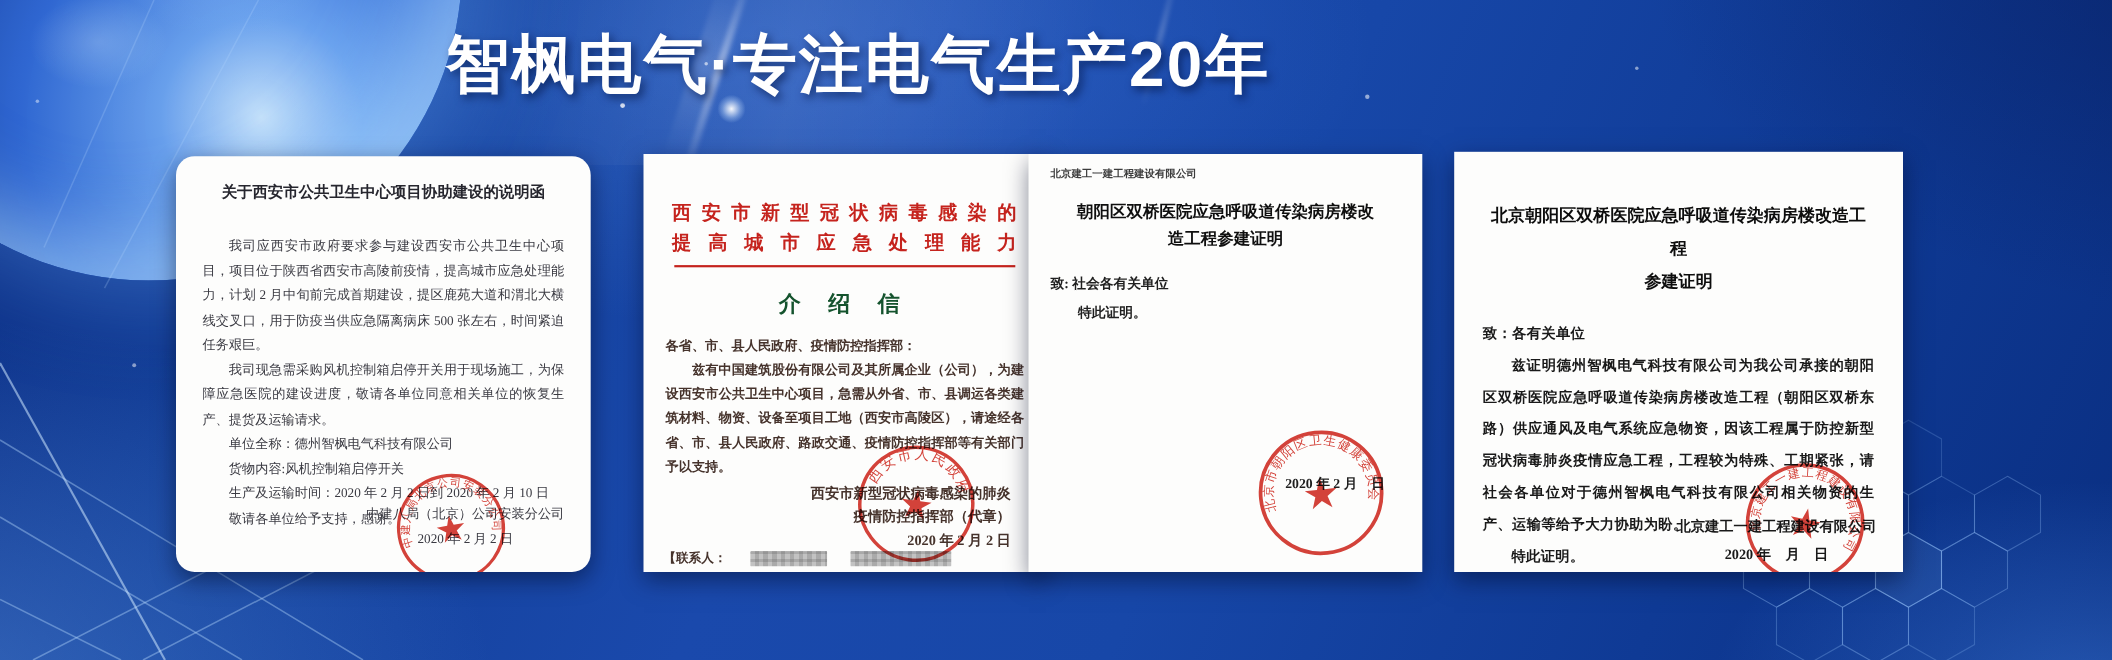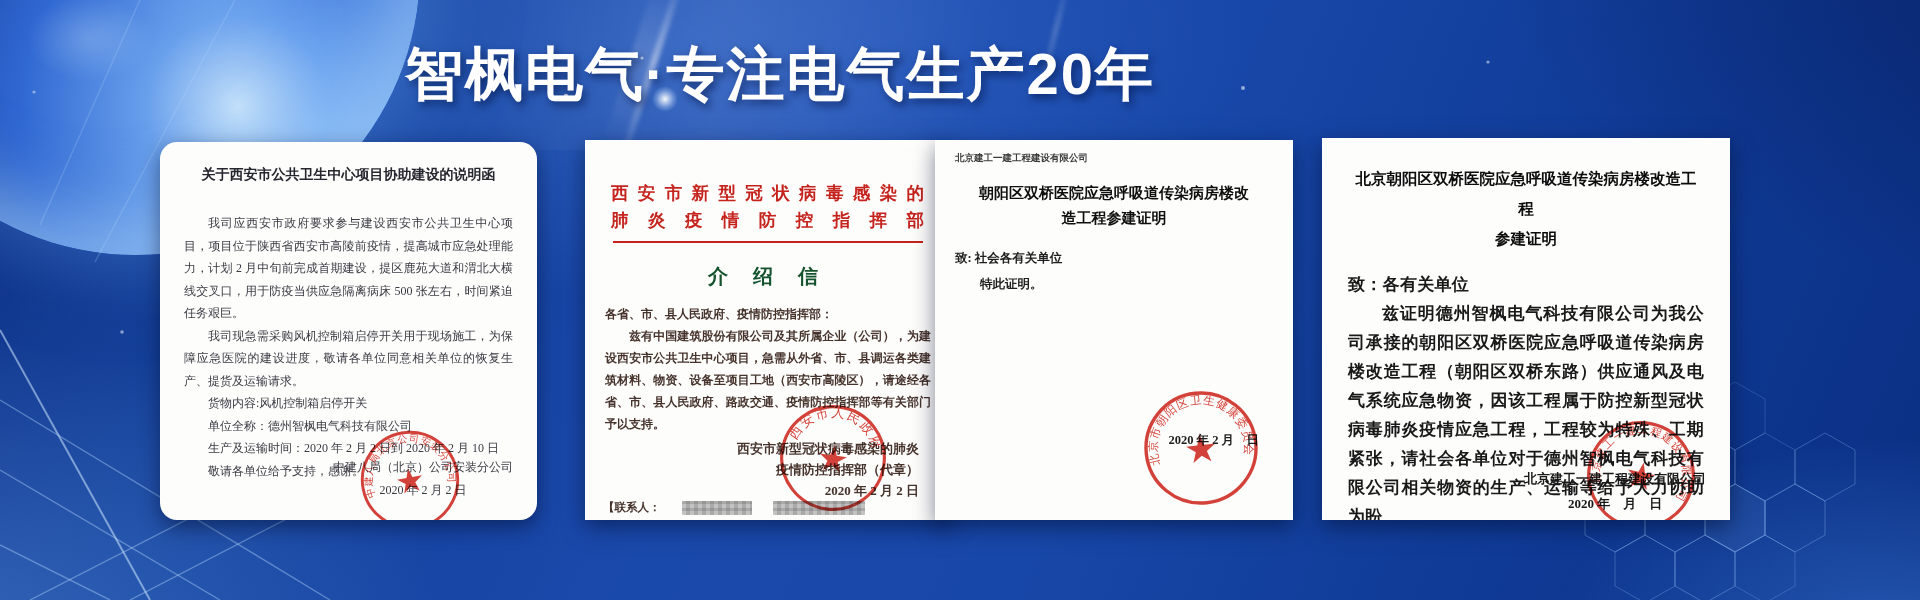--- a/index.html
+++ b/index.html
@@ -23,21 +23,21 @@
   .beam{position:absolute;background:linear-gradient(180deg,rgba(255,255,255,0),rgba(255,255,255,.55) 45%,rgba(255,255,255,0));filter:blur(2px);}
   .beam.b1{left:648px;top:-30px;width:7px;height:200px;transform:rotate(18deg);opacity:.75;}
   .beam.b2{left:628px;top:-20px;width:26px;height:170px;transform:rotate(18deg);opacity:.28;}
   .beam.b3{left:1052px;top:-30px;width:5px;height:130px;transform:rotate(14deg);opacity:.4;}
   .flare{position:absolute;left:652px;top:86px;width:26px;height:26px;border-radius:50%;
     background:radial-gradient(circle, rgba(255,255,255,.95), rgba(200,225,255,.35) 45%, transparent 70%);}
   svg.deco{position:absolute;inset:0;width:1920px;height:600px;}
   
   .main-title{position:absolute;left:350px;top:20px;width:860px;text-align:center;
     font-size:58px;font-weight:900;color:#ffffff;letter-spacing:2px;white-space:nowrap;
-    text-shadow:3px 4px 8px rgba(0,16,62,.6);font-family:"Liberation Sans",sans-serif;margin-top:16px;}
+    text-shadow:3px 4px 8px rgba(0,16,62,.6);font-family:"Liberation Sans",sans-serif;}
   
   .doc{position:absolute;background:#fdfdfc;box-sizing:border-box;overflow:hidden;
     box-shadow:0 7px 20px rgba(0,10,40,.5);font-family:Liberation Serif, serif;}
   .doc p{margin:0;}
   .indent{text-indent:2em;}
   .stamp{position:absolute;color:#cf281e;opacity:.88;mix-blend-mode:multiply;pointer-events:none;}
   .stamp svg{display:block;}
   
   #doc1{left:160px;top:142px;width:377px;height:378px;padding:0 24px;color:#3a3a42;border-radius:17px;}
   .d1-title{margin-top:24px;text-align:center;font-size:14px;font-weight:bold;color:#26262e;}
@@ -60,22 +60,22 @@
   .mosaic.m1{width:70px;} .mosaic.m2{width:92px;}
   
   #doc3{left:935px;top:140px;width:358px;height:380px;padding:0 20px;color:#1f1f1f;}
   .d3-header{margin-top:12px;font-size:9.5px;font-weight:600;color:#3c3c3c;}
   .d3-title{margin-top:16px;text-align:center;font-size:15px;font-weight:bold;line-height:25px;color:#0f0f0f;}
   .d3-body{margin-top:14px;font-size:12.5px;line-height:26px;text-align:justify;font-weight:600;}
   .d3-company-underline{border-bottom:1px solid #333;}
   .d3-date{position:absolute;right:34px;top:292px;font-size:12.5px;font-weight:600;}
   
   #doc4{left:1322px;top:138px;width:408px;height:382px;padding:0 26px;color:#191919;}
-  .d4-title{margin-top:26px;text-align:center;font-size:15.5px;font-weight:bold;line-height:30px;color:#0d0d0d;}
-  .d4-body{margin-top:16px;font-size:17px;line-height:29px;text-align:justify;font-weight:600;letter-spacing:.3px;}
+  .d4-title{margin-top:44px;text-align:center;font-size:15.5px;font-weight:bold;line-height:30px;color:#0d0d0d;}
+  .d4-body{margin-top:16px;font-size:13px;line-height:29px;text-align:justify;font-weight:600;letter-spacing:.3px;}
   .d4-sign{position:absolute;right:24px;top:328px;text-align:center;font-size:13px;font-weight:600;line-height:25px;}
 </style>
 </head>
 <body>
 
 <div class="banner-root">
 
   <div class="globe"></div>
   <div class="sheen"></div>
   <div class="beam b2"></div>
@@ -121,43 +121,43 @@
     </g>
   </svg>
 
   <div class="main-title">智枫电气·专注电气生产20年</div>
 
   <div class="doc" id="doc1">
     <div class="d1-title">关于西安市公共卫生中心项目协助建设的说明函</div>
     <div class="d1-body">
       <p class="indent">我司应西安市政府要求参与建设西安市公共卫生中心项目，项目位于陕西省西安市高陵前疫情，提高城市应急处理能力，计划 2 月中旬前完成首期建设，提区鹿苑大道和渭北大横线交叉口，用于防疫当供应急隔离病床 500 张左右，时间紧迫任务艰巨。</p>
       <p class="indent">我司现急需采购风机控制箱启停开关用于现场施工，为保障应急医院的建设进度，敬请各单位同意相关单位的恢复生产、提货及运输请求。</p>
+      <p class="indent">单位全称：德州智枫电气科技有限公司</p>
       <p class="indent">货物内容:风机控制箱启停开关</p>
-      <p class="indent">单位全称：德州智枫电气科技有限公司</p>
       <p class="indent">生产及运输时间：2020 年 2 月 2 日到 2020 年 2 月 10 日</p>
       <p class="indent">敬请各单位给予支持，感谢。</p>
     </div>
     <div class="d1-sign">
       <div>中建八局（北京）公司安装分公司</div>
       <div>2020 年 2 月 2 日</div>
     </div>
     <div class="stamp" style="left:198px;top:286px;">
       <svg width="104" height="104" viewBox="0 0 120 120" style="transform:rotate(-10deg);">
         <circle cx="60" cy="60" r="55" fill="none" stroke="currentColor" stroke-width="3.4"></circle>
         <path id="arc1" d="M 28.9,91.1 A 44 44 0 1 1 91.1,91.1" fill="none"></path>
         <text font-size="11.5" fill="currentColor" letter-spacing="1"><textPath href="#arc1" startOffset="50%" text-anchor="middle">中建八局北京公司安装分公司</textPath></text>
         <text x="60" y="74" font-size="38" text-anchor="middle" fill="currentColor">★</text>
       </svg>
     </div>
   </div>
 
   <div class="doc" id="doc2">
     <div class="d2-org">
       <div class="d2-org-line">西安市新型冠状病毒感染的</div>
-      <div class="d2-org-line">肺炎疫情防控指挥部</div>
+      <div class="d2-org-line">提高城市应急处理能力</div>
       <div class="d2-rule"></div>
     </div>
     <div class="d2-title">介 绍 信</div>
     <div class="d2-body">
       <p>各省、市、县人民政府、疫情防控指挥部：</p>
       <p class="indent">兹有中国建筑股份有限公司及其所属企业（公司），为建设西安市公共卫生中心项目，急需从外省、市、县调运各类建筑材料、物资、设备至项目工地（西安市高陵区），请途经各省、市、县人民政府、路政交通、疫情防控指挥部等有关部门予以支持。</p>
     </div>
     <div class="d2-sign">
       <div>西安市新型冠状病毒感染的肺炎</div>
       <div>疫情防控指挥部（代章）</div>

